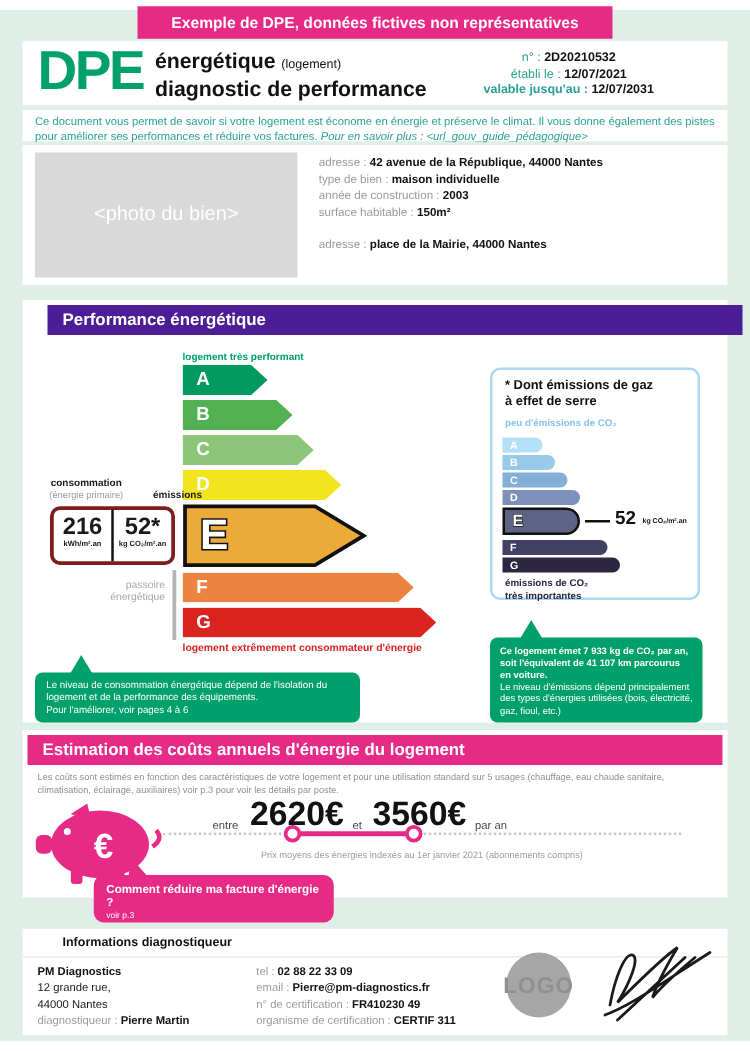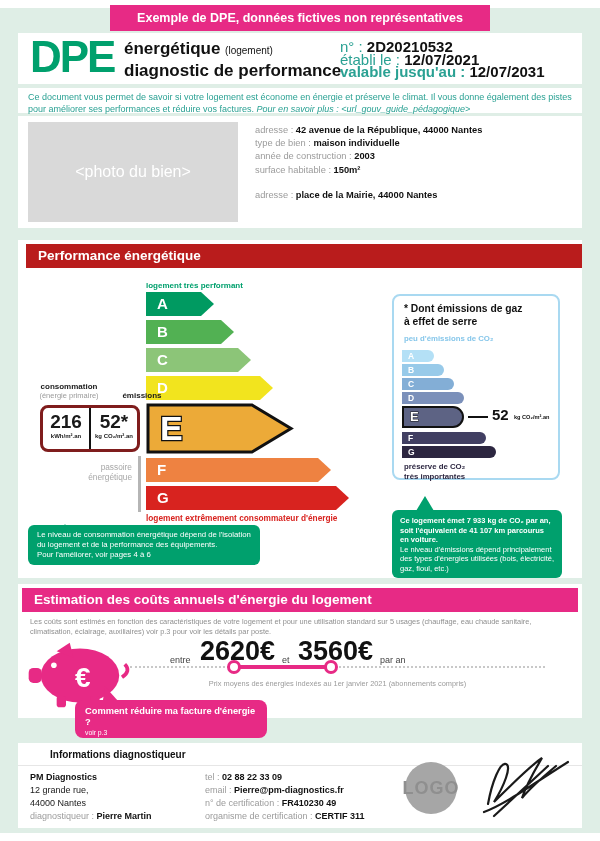--- a/index.html
+++ b/index.html
@@ -10,42 +10,42 @@
 
   
   .banner{left:110px;top:5px;width:380px;height:26px;background:#e72a85;color:#fff;
           font-size:12.5px;font-weight:bold;text-align:center;line-height:26px;}
 
   
   .header-box{left:18px;top:33px;width:564px;height:51px;background:#fff;}
   .dpe-logo{left:30px;top:32px;font-size:44px;font-weight:bold;color:#00a06d;letter-spacing:-2px;line-height:50px;}
   .htitle{left:124px;top:39px;font-size:17px;font-weight:bold;line-height:20px;color:#111;}
   .htitle .suffix{font-size:10px;font-weight:normal;}
-  .href-block{left:340px;top:41px;width:230px;text-align:left;font-size:15px;line-height:12.5px;color:#2aa193;}
+  .href-block{left:340px;top:41px;width:230px;text-align:center;font-size:10px;line-height:12.5px;color:#2aa193;}
   .href-block .val{font-weight:bold;}
   .href-block .row:nth-child(3){font-weight:bold;}
 
   
   .intro-box{left:18px;top:88px;width:544px;height:17px;background:#fff;padding:4px 10px;
              font-size:9px;line-height:11.5px;color:#2aa193;}
   .intro-box .more{font-style:italic;}
 
   
   .prop-box{left:18px;top:116px;width:564px;height:112px;background:#fff;}
   .photo{left:28px;top:122px;width:210px;height:100px;background:#d9d9d9;color:#fff;
          font-size:16px;text-align:center;line-height:100px;}
   .prop-info{left:255px;top:124px;width:310px;font-size:9.3px;line-height:13.2px;}
   .lbl{color:#9b9b9b;}
   .val{color:#111;font-weight:bold;}
   .owner-gap{height:12px;}
 
   
   .perf-box{left:18px;top:240px;width:564px;height:338px;background:#fff;}
   .sec-bar{height:24px;color:#fff;font-size:13.5px;font-weight:bold;line-height:24px;padding-left:12px;}
-  .green-bar{left:26px;top:244px;width:544px;background:#b91c1c;}
+  .green-bar{left:38px;top:244px;width:544px;background:#4c1d95;}
   .scale-top{left:146px;top:281px;font-size:8px;font-weight:bold;color:#00a06d;}
   .earrow{left:146px;height:24px;color:#fff;font-weight:bold;font-size:15px;line-height:24px;padding-left:11px;
           clip-path:polygon(0 0,calc(100% - 13px) 0,100% 50%,calc(100% - 13px) 100%,0 100%);}
   .ea{top:292px;width:57px;background:#009a61;}
   .eb{top:320px;width:77px;background:#52b153;}
   .ec{top:348px;width:94px;background:#8cc578;}
   .ed{top:376px;width:116px;background:#f2e41e;}
   .ef{top:458px;width:174px;background:#ee8241;}
   .eg{top:486px;width:192px;background:#d8231f;}
   .conso-label{left:34px;top:382px;width:70px;text-align:center;font-size:8px;font-weight:bold;line-height:9px;}
@@ -59,21 +59,21 @@
   .vdiv{width:2px;background:#111;}
   .ebig-svg{left:146px;top:403px;}
   .ebig-letter{left:160px;top:408px;font-size:34px;font-weight:bold;color:#fff;line-height:40px;
                -webkit-text-stroke:2.5px #111;paint-order:stroke fill;}
   .passoire{left:54px;top:462px;width:78px;text-align:right;font-size:8.3px;color:#a7a7a7;line-height:10px;}
   .vgray{left:138px;top:456px;width:3px;height:56px;background:#b5b5b5;}
   .scale-bottom{left:146px;top:513px;font-size:8.3px;font-weight:bold;color:#d8231f;}
 
   
   .callout{background:#00a06d;color:#fff;border-radius:6px;font-size:7.8px;line-height:10px;box-sizing:border-box;}
-  .co-left{left:28px;top:525px;width:232px;height:40px;padding:5px 9px;}
+  .co-left{left:28px;top:538px;width:260px;height:40px;padding:5px 9px;}
   .co-right{left:392px;top:510px;width:170px;height:68px;padding:6px 8px;font-size:7.5px;line-height:9.6px;}
   .co-right .b{font-weight:bold;}
   .tri{width:0;height:0;border-left:9px solid transparent;border-right:9px solid transparent;
        border-bottom:15px solid #00a06d;}
   .tri-left{left:56px;top:524px;}
   .tri-right{left:416px;top:496px;}
 
   
   .gas-panel{left:392px;top:294px;width:168px;height:186px;background:#fff;border:2px solid #a9d9f1;
              border-radius:8px;box-sizing:border-box;}
@@ -227,21 +227,21 @@
   <div class="abs gbar gb"><span>B</span></div>
   <div class="abs gbar gc"><span>C</span></div>
   <div class="abs gbar gd"><span>D</span></div>
   <div class="gee">E</div>
   <div class="abs gbar gf"><span>F</span></div>
   <div class="abs gbar gg"><span>G</span></div>
   <div class="abs gline"></div>
   <div class="abs gval">52</div>
   <div class="abs gunit">kg CO₂/m².an</div>
   <div class="abs gas-bottom">
-    <span>préserve de CO₂</span><br>
+    <span>émissions de CO₂</span><br>
     <span>très importantes</span>
   </div>
 
   <div class="abs tri tri-left"></div>
   <div class="abs callout co-left">
     <span>Le niveau de consommation énergétique dépend de l'isolation du logement et de la performance des équipements.</span><br>
     <span>Pour l'améliorer, voir pages 4 à 6</span>
   </div>
   <div class="abs tri tri-right"></div>
   <div class="abs callout co-right">

